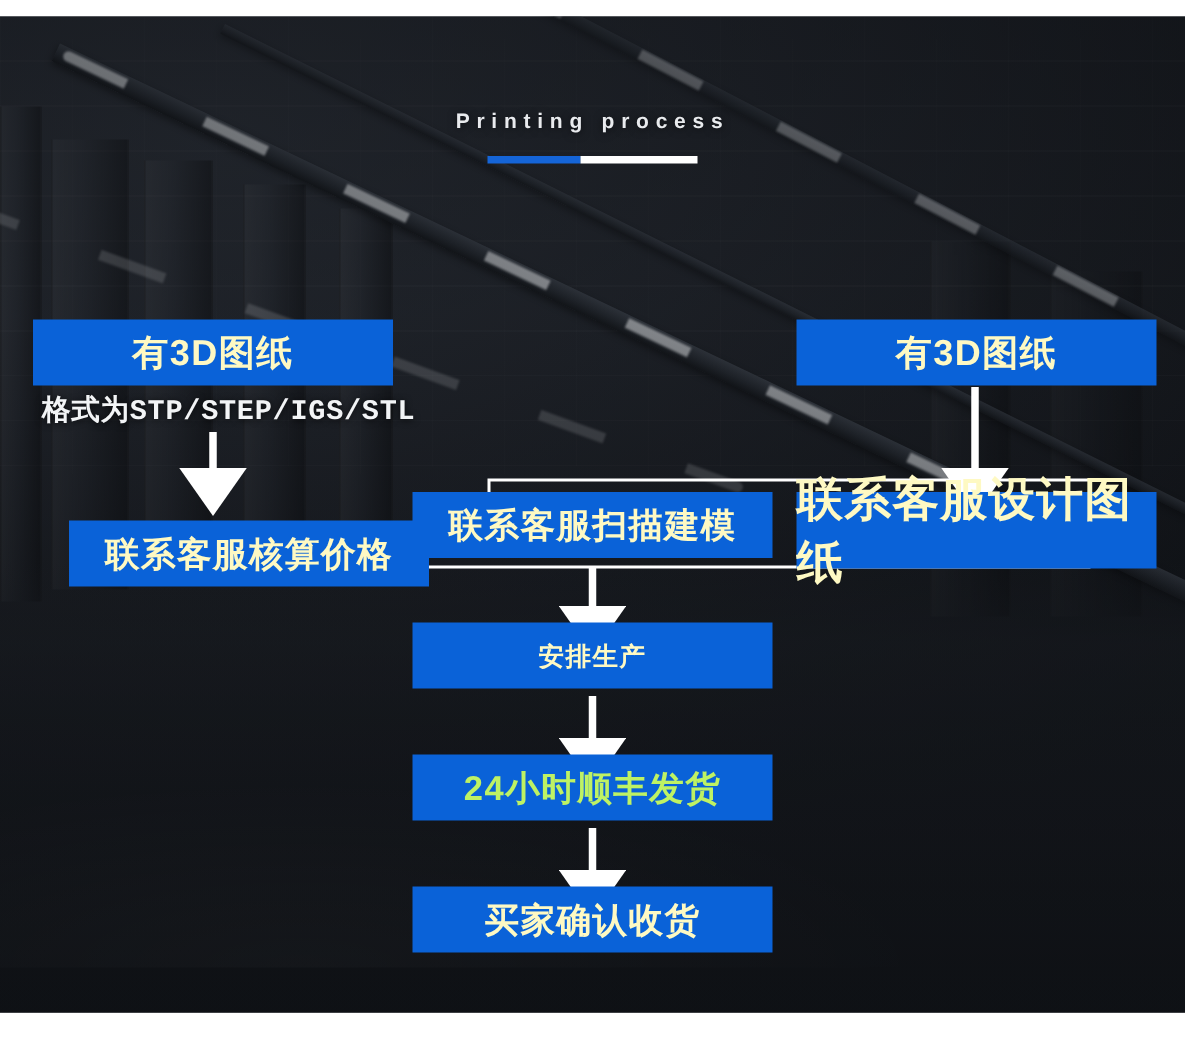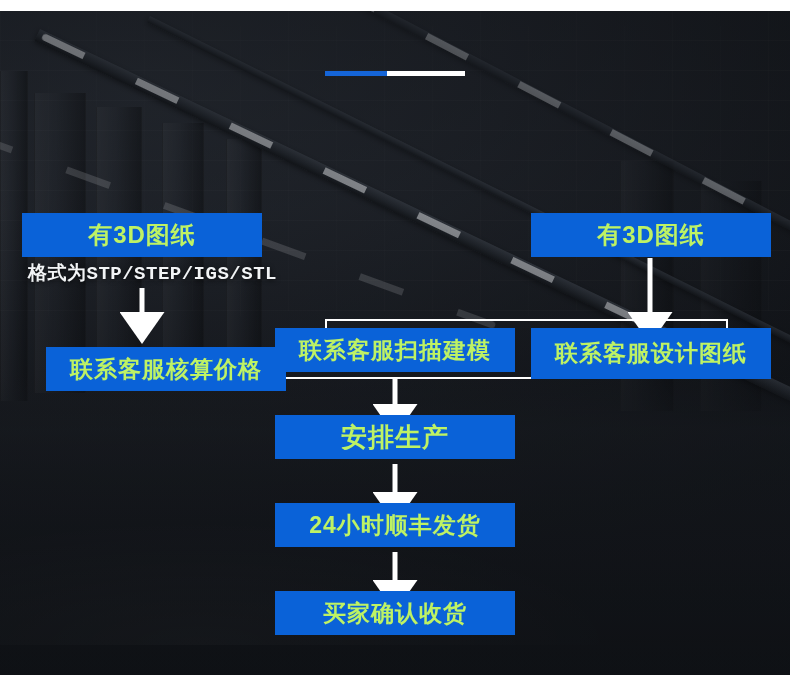--- a/index.html
+++ b/index.html
@@ -149,21 +149,21 @@
   #flow {
     position: absolute;
     left: 0; top: 0; width: 790px; height: 696px;
     z-index: 6;
   }
   .box {
     position: absolute;
     display: flex;
     align-items: center;
     justify-content: center;
-    color: #bef264;
+    color: #fef9c3;
     font-weight: bold;
     letter-spacing: 1px;
     box-sizing: border-box;
     user-select: none;
   }
   .box.accent { color: #fa8019; }
 
   .caption {
     position: absolute;
     color: #f2f4f6;
@@ -207,20 +207,21 @@
     <div class="lightstrip ls-a"></div>
     <div class="lightstrip ls-b"></div>
     <div class="lightstrip ls-c"></div>
 
     <div class="floor"></div>
     <div class="floor-sheen"></div>
     <div class="bg-veil"></div>
   </div>
 
   <div id="header">
+    <div id="subtitle">Printing process</div>
     <div id="rule">
       <div class="seg-blue" style="background: rgb(21, 101, 216);"></div>
       <div class="seg-white" style="background: rgb(255, 255, 255);"></div>
     </div>
   </div>
 
   <svg id="wires" viewBox="0 0 790 696" width="790" height="696">
     <defs>
       <marker id="arrowhead" markerWidth="10" markerHeight="9" refX="1.2" refY="4.5" orient="auto" markerUnits="strokeWidth">
         <path d="M0,0 L0,9 L6.4,4.5 z" fill="#ffffff"></path>
@@ -247,22 +248,22 @@
     <div class="box" style="left:22px; top:213px; width:240px; height:44px; background:#0a62d8; font-size:24px;">有3D图纸</div>
 
     <div class="box" style="left:531px; top:213px; width:240px; height:44px; background:#0a62d8; font-size:24px;">有3D图纸</div>
 
     <div class="caption" style="left:28px; top:260px;font-family:Liberation Mono, monospace;">格式为STP/STEP/IGS/STL</div>
 
     <div class="box" style="left:22px; top:347px; width:240px; height:44px; background:#0a62d8; font-size:23px;margin-left:24px;">联系客服核算价格</div>
 
     <div class="box" style="left:275px; top:328px; width:240px; height:44px; background:#0a62d8; font-size:23px;">联系客服扫描建模</div>
 
-    <div class="box" style="left:531px; top:328px; width:240px; height:51px; background:#0a62d8; font-size:23px;">联系客服设计图纸</div>
-
-    <div class="box" style="left:275px; top:415px; width:240px; height:44px; background:#0a62d8; font-size:26px;">安排生产</div>
+    <div class="box" style="left:531px; top:328px; width:240px; height:51px; background:#0a62d8; font-size:31px;">联系客服设计图纸</div>
+
+    <div class="box" style="left:275px; top:415px; width:240px; height:44px; background:#0a62d8; font-size:17px;">安排生产</div>
 
     <div class="box accent" style="left: 275px; top: 503px; width: 240px; height: 44px; background: rgb(10, 98, 216); font-size: 23px; color: #bef264;">24小时顺丰发货</div>
 
     <div class="box" style="left:275px; top:591px; width:240px; height:44px; background:#0a62d8; font-size:23px;">买家确认收货</div>
 
   </div>
 </div>
 
 </body></html>

